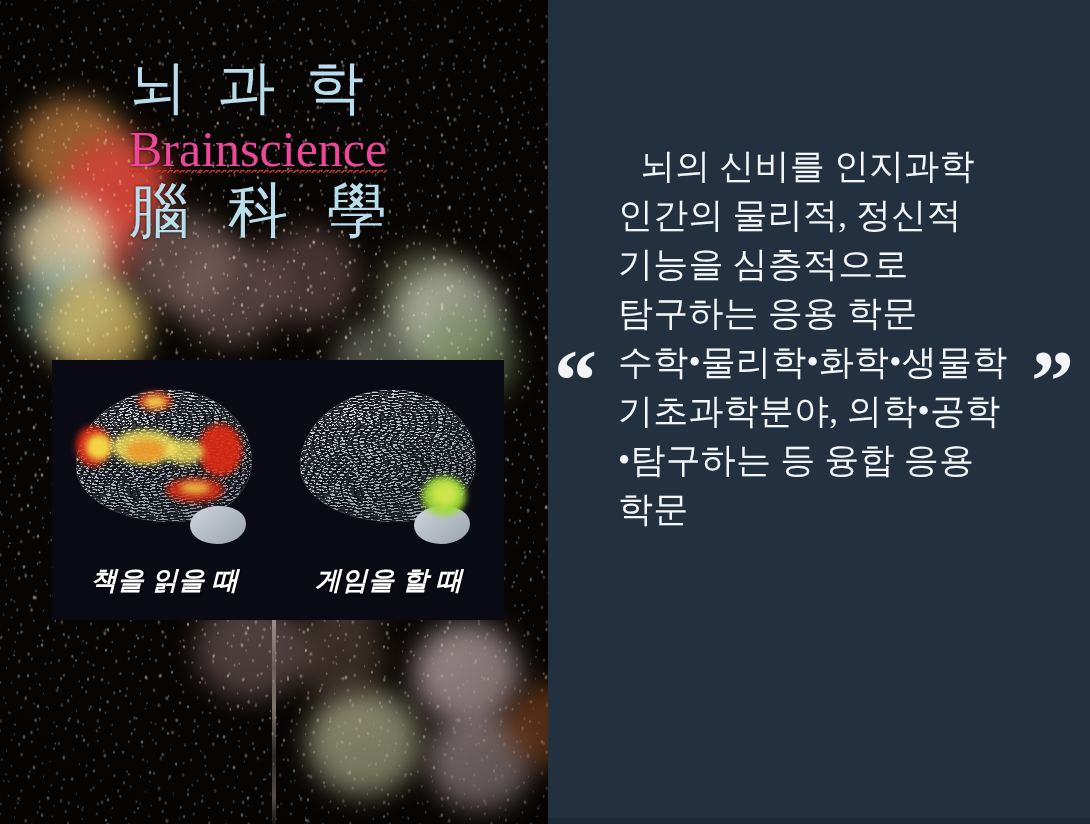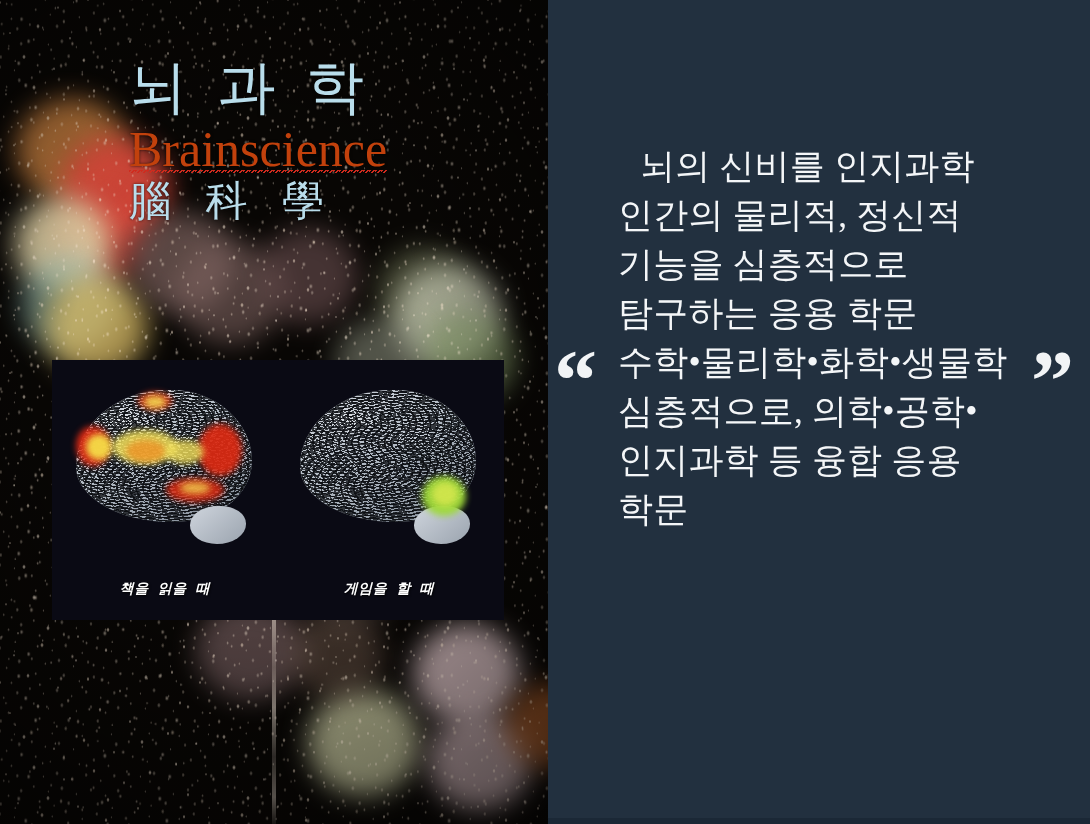--- a/index.html
+++ b/index.html
@@ -96,36 +96,36 @@
 
   
   .title-block{position:absolute;left:96px;top:58px;z-index:6;margin-left:33px;}
   .t-kor{
     font-size:58px;line-height:1.02;color:#B9DDEB;
     letter-spacing:8px;
     text-shadow:0 0 3px rgba(0,0,0,.75);
     white-space:nowrap;
   }
   .t-eng{
-    font-size:50px;line-height:1.06;color:#c2410c;
+    font-size:50px;line-height:1.06;color:#ec4899;
     margin-top:6px;
     position:relative;display:inline-block;
     text-shadow:0 0 3px rgba(0,0,0,.75);
     white-space:nowrap;
   }
   .t-eng .spell{
     position:absolute;left:0;right:0;bottom:3px;height:4px;
     background-image:repeating-linear-gradient(135deg,
       #d02b1e 0 1.6px, rgba(208,43,30,0) 1.6px 3.2px);
     background-size:6px 4px;
     background-repeat:repeat-x;
     background-position:0 1px;
   }
   .t-cjk{
-    font-size:42px;line-height:1.04;color:#B9DDEB;
+    font-size:60px;line-height:1.04;color:#B9DDEB;
     letter-spacing:12px;margin-top:4px;
     text-shadow:0 0 3px rgba(0,0,0,.75);
     white-space:nowrap;
   }
 
   
   .brain-figure{
     position:absolute;left:52px;top:360px;width:452px;height:260px;
     background:#0a0a14;
     z-index:6;
@@ -158,22 +158,22 @@
       repeating-radial-gradient(ellipse 14px 6px at 78% 40%, rgba(10,12,16,.78) 0 1.5px, rgba(0,0,0,0) 1.5px 6.5px),
       repeating-radial-gradient(ellipse 17px 7px at 38% 62%, rgba(10,12,16,.76) 0 1.6px, rgba(0,0,0,0) 1.6px 7.5px),
       repeating-radial-gradient(ellipse 13px 6px at 68% 74%, rgba(10,12,16,.74) 0 1.5px, rgba(0,0,0,0) 1.5px 6.5px),
       repeating-radial-gradient(ellipse 15px 6px at 10% 55%, rgba(10,12,16,.72) 0 1.5px, rgba(0,0,0,0) 1.5px 7px);
     mix-blend-mode:normal;
   }
   
   .heat{position:absolute;border-radius:50%;filter:blur(3.2px);}
   .caption{
     position:absolute;bottom:22px;width:190px;text-align:center;
-    color:#fff;font-family:Liberation Mono, monospace;
-    font-weight:bold;font-style:italic;font-size:14px;
+    color:#fff;font-family:Liberation Sans, sans-serif;
+    font-weight:bold;font-style:italic;font-size:26px;
     letter-spacing:.5px;
     text-shadow:1px 1px 2px rgba(0,0,0,.9);
   }
   .caption.c-left{left:18px;}
   .caption.c-right{left:242px;text-align:center;}
 
   
   .text-panel{
     position:absolute;left:548px;top:0;width:542px;height:824px;
     background:#22303F;
@@ -283,21 +283,21 @@
     <div class="caption c-left">책을 읽을 때</div>
     <div class="caption c-right">게임을 할 때</div>
   </div>
 
   <div class="text-panel">
 
     <div class="quote-mark quote-open">“</div>
 
     <div class="body-text">
       <p class="p1"> 뇌의 신비를 인지과학 인간의 물리적, 정신적 기능을 심층적으로 탐구하는 응용 학문</p>
-      <p>수학•물리학•화학•생물학 심층적으로, 의학•공학•인지과학 등 융합 응용 학문</p>
+      <p>수학•물리학•화학•생물학 기초과학분야, 의학•공학•탐구하는 등 융합 응용 학문</p>
     </div>
 
     <div class="quote-mark quote-close">”</div>
 
     <div class="panel-base"></div>
   </div>
 
 </div>
 
 </body></html>

